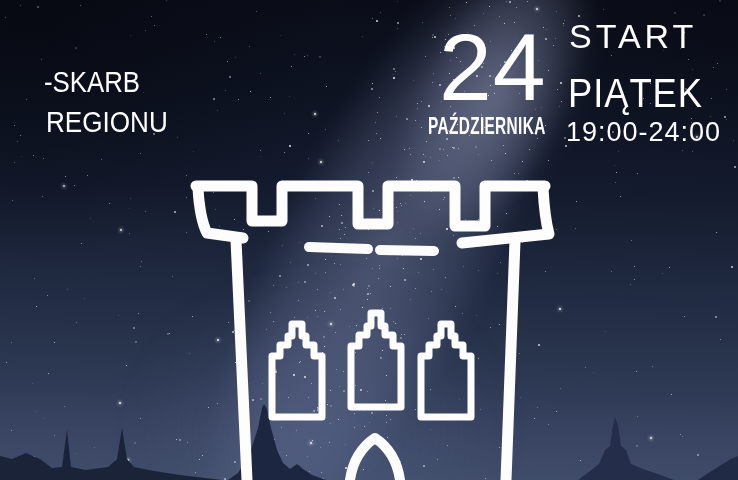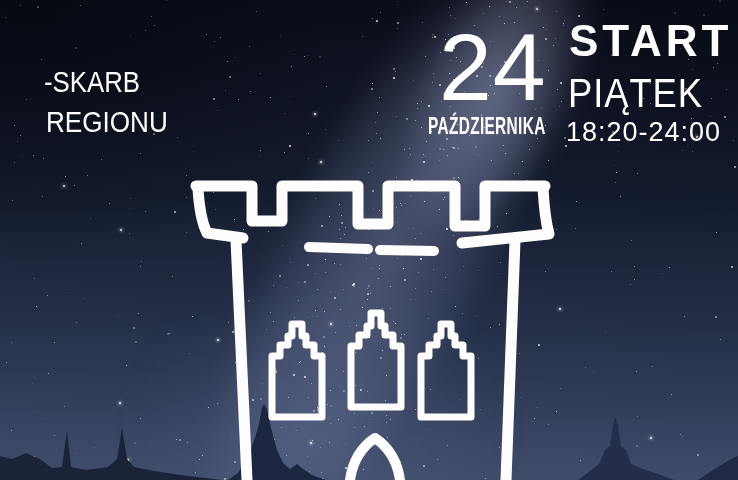--- a/index.html
+++ b/index.html
@@ -48,21 +48,21 @@
   
   .skyline,.castle{position:absolute;left:0;top:0;width:738px;height:480px;}
   .castle path{fill:none;stroke:#fdfdfe;stroke-linecap:round;stroke-linejoin:round;}
   
   .txt{position:absolute;line-height:1;white-space:nowrap;transform-origin:left top;}
   .title-1{left:47px;top:27px;font-size:29px;font-weight:700;letter-spacing:.5px;}
   .title-2{left:44px;top:67px;font-size:30px;font-weight:400;transform:scaleX(.86);}
   .title-3{left:46px;top:107px;font-size:30px;font-weight:400;transform:scaleX(.87);}
   .day{left:439px;top:20px;font-size:95px;font-weight:400;letter-spacing:1px;}
   .month{left:428px;top:115px;font-size:23px;font-weight:700;transform:scaleX(.67);letter-spacing:.5px;}
-  .start{left:569px;top:19px;font-size:44px;font-weight:700;letter-spacing:4px;}
+  .start{left:569px;top:19px;font-size:34px;font-weight:400;letter-spacing:4px;}
   .weekday{left:568px;top:73px;font-size:40px;font-weight:400;transform:scaleX(.91);letter-spacing:1px;}
   .hours{left:566px;top:119px;font-size:27px;font-weight:400;letter-spacing:1px;}
 </style>
 </head>
 <body>
 
 <div class="poster">
 
   <div class="sky">
     <div class="glow glow-band"></div>
@@ -728,15 +728,15 @@
     <path stroke-width="10" d="M350 480 Q354 452 375 438 Q396 452 400 480"></path>
   </svg>
 
   <div class="txt title-2">-SKARB</div>
   <div class="txt title-3">REGIONU</div>
 
   <div class="txt day">24</div>
   <div class="txt month">PAŹDZIERNIKA</div>
   <div class="txt start">START</div>
   <div class="txt weekday">PIĄTEK</div>
-  <div class="txt hours">18:20-24:00</div>
+  <div class="txt hours">19:00-24:00</div>
 
 </div>
 
 </body></html>

